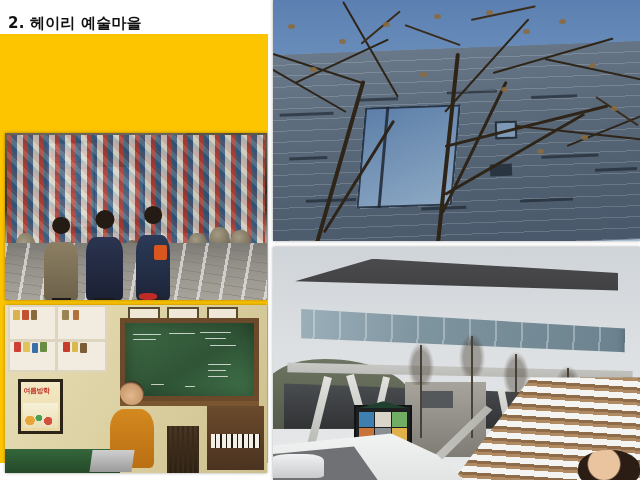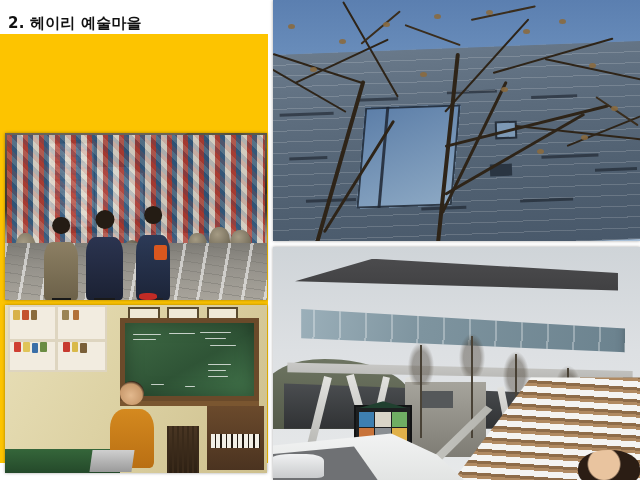--- a/index.html
+++ b/index.html
@@ -429,20 +429,24 @@
         <div class="cl-chalk" style="left:62%;top:20%;width:16%;"></div>
         <div class="cl-chalk" style="left:66%;top:30%;width:20%;"></div>
         <div class="cl-chalk" style="left:64%;top:56%;width:18%;"></div>
         <div class="cl-chalk" style="left:64%;top:64%;width:14%;"></div>
         <div class="cl-chalk" style="left:64%;top:72%;width:16%;"></div>
         <div class="cl-chalk" style="left:20%;top:84%;width:10%;"></div>
         <div class="cl-chalk" style="left:46%;top:86%;width:8%;"></div>
       </div>
       <div id="cl-tray"></div>
 
+      <div class="cl-poster" id="cl-poster-1">
+        <span class="poster-title">여름방학</span>
+        <div class="poster-art"></div>
+      </div>
 
       <div id="cl-desk"></div>
       <div id="cl-person">
         <div class="ph"></div>
           <div class="pb"></div>
       </div>
       <div id="cl-laptop"></div>
       <div id="cl-chair"></div>
       <div id="cl-piano">
         <div id="cl-keys"></div>

